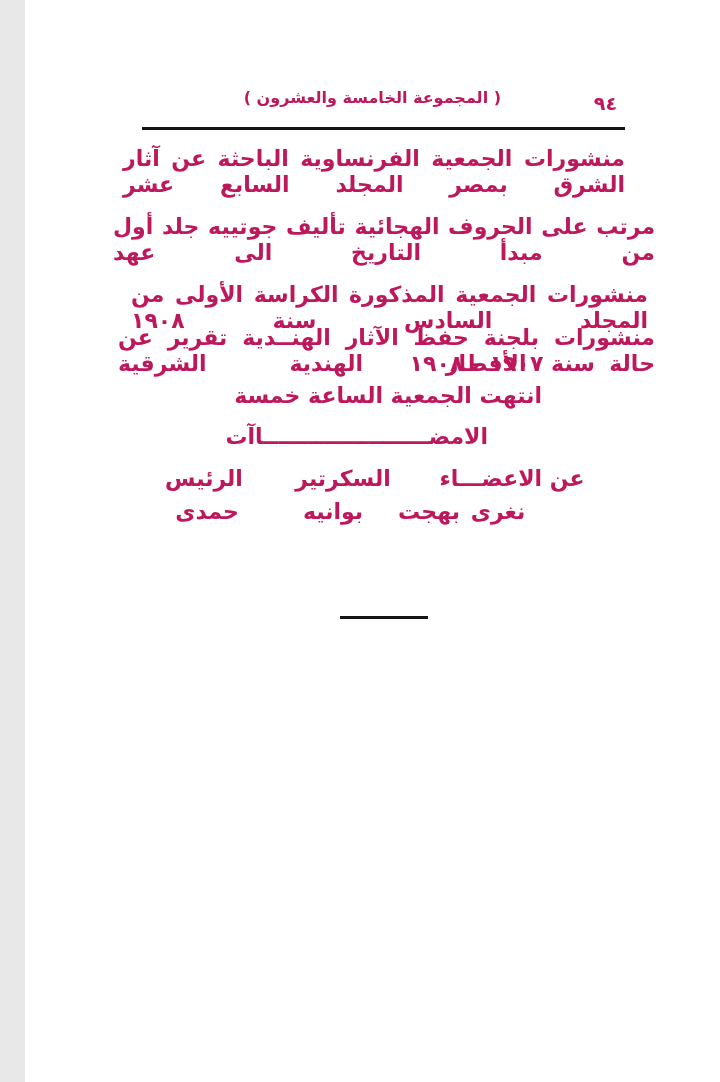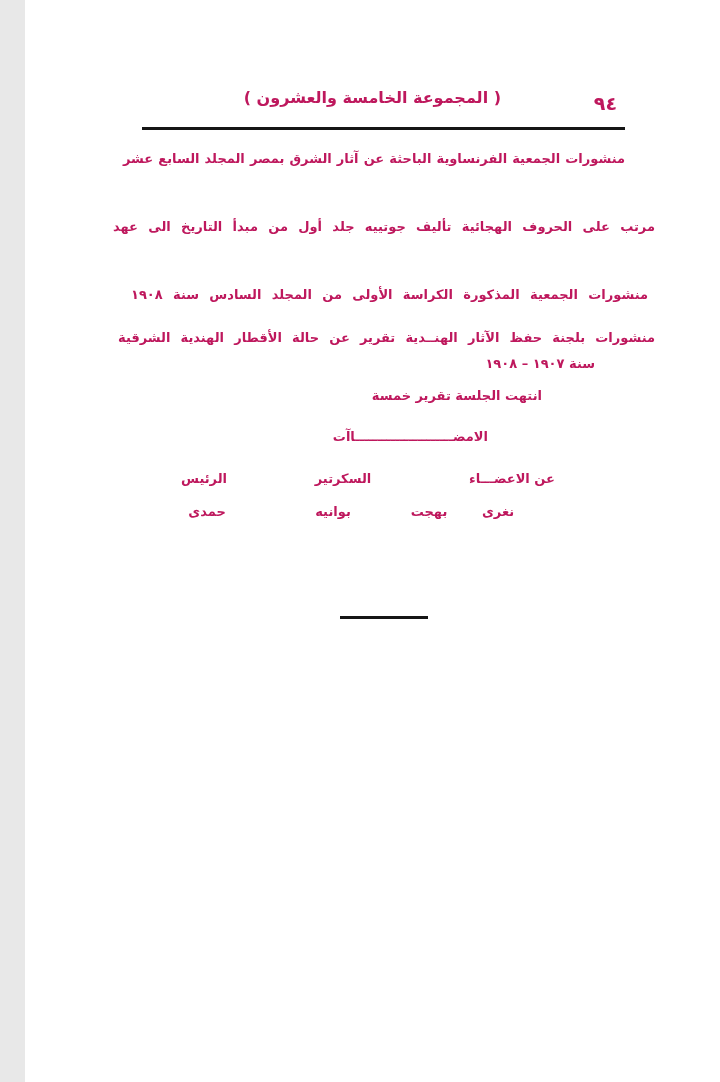--- a/index.html
+++ b/index.html
@@ -15,21 +15,21 @@
     overflow: hidden;
     font-family: "DejaVu Sans", sans-serif;
     color: #be185d;
     margin-left: 25px;
   }
   .ar {
     direction: rtl;
     unicode-bidi: embed;
     font-weight: 700;
     position: absolute;
-    font-size: 13px;
+    font-size: 22px;
     line-height: 26px;
     white-space: nowrap;
   }
   .just {
     white-space: nowrap;
     text-align: justify;
     text-align-last: justify;
     white-space: normal;
     overflow: visible;
   }
@@ -82,21 +82,21 @@
 
   <div class="ar title">( المجموعة الخامسة والعشرون )</div>
   <div class="ar pagenum">٩٤</div>
   <div class="rule"></div>
 
   <div class="ar just l1">منشورات الجمعية الفرنساوية الباحثة عن آثار الشرق بمصر المجلد السابع عشر</div>
   <div class="ar just l3">مرتب على الحروف الهجائية تأليف جوتييه جلد أول من مبدأ التاريخ الى عهد</div>
   <div class="ar just l5">منشورات الجمعية المذكورة الكراسة الأولى من المجلد السادس سنة ١٩٠٨</div>
   <div class="ar just l6">منشورات بلجنة حفظ الآثار الهنــدية تقرير عن حالة الأقطار الهندية الشرقية</div>
   <div class="ar l7">سنة ١٩٠٧ – ١٩٠٨</div>
-  <div class="ar l8">انتهت الجلسة تقرير خمسة</div>
+  <div class="ar l8">انتهت الجمعية الساعة خمسة</div>
 
   <div class="ar l9">الامضــــــــــــــــــــــاآت</div>
 
   <div class="ar sig sig-row1 sig-members">عن الاعضـــاء</div>
   <div class="ar sig sig-row1 sig-secretary">السكرتير</div>
   <div class="ar sig sig-row1 sig-president">الرئيس</div>
 
   <div class="ar sig sig-row2 sig-n1">نغرى</div>
   <div class="ar sig sig-row2 sig-n2">بهجت</div>
   <div class="ar sig sig-row2 sig-n3">بوانيه</div>

